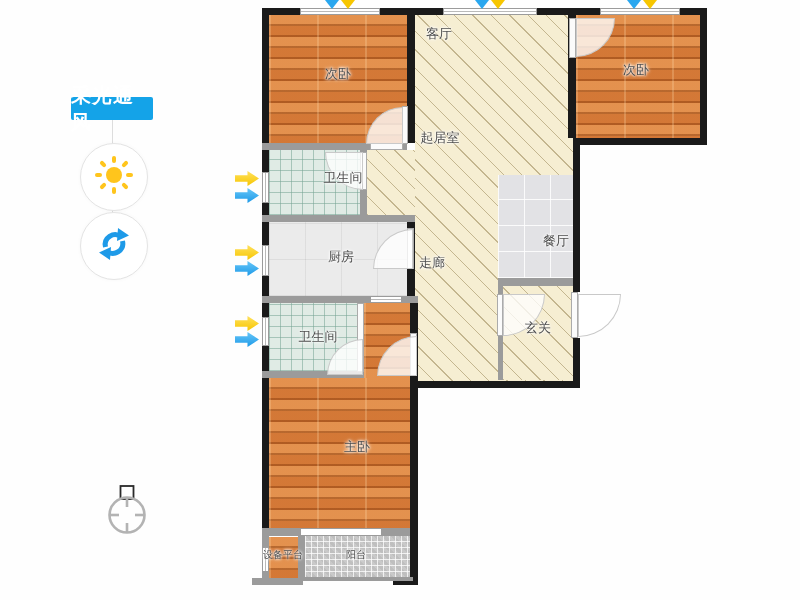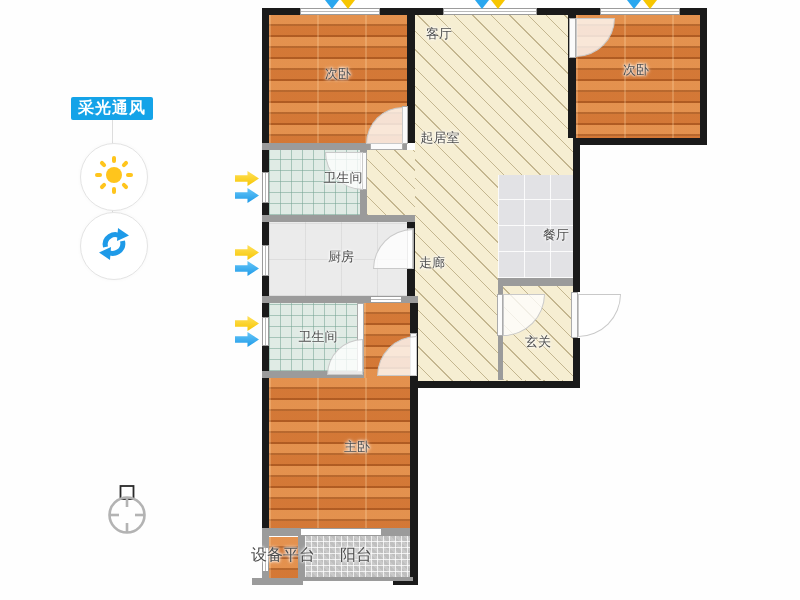--- a/index.html
+++ b/index.html
@@ -40,23 +40,23 @@
   .wb{background:var(--wall-dark);}
   .wg{background:var(--wall-light);}
   .win{background:#fff;border:1px solid #9b9b9b;box-sizing:border-box;}
   .win-h{background:linear-gradient(180deg,#fff 42%,#b9b9b9 42%,#b9b9b9 58%,#fff 58%);}
   .win-v{background:linear-gradient(90deg,#fff 42%,#b9b9b9 42%,#b9b9b9 58%,#fff 58%);}
   .leaf{background:#fbfbfb;border:1px solid #ababab;box-sizing:border-box;}
   .arc{background:rgba(255,255,255,.78);border:1px solid #c9c9c9;box-sizing:border-box;}
   .rlabel{color:var(--label);font-size:13px;font-weight:500;white-space:nowrap;
     transform:translate(-50%,-50%);
     text-shadow:0 0 2px #fff,0 0 3px #fff,0 0 4px #fff;}
-  .rlabel.small{font-size:16px;}
-  
-  .toggle-btn{background:var(--accent);color:#fff;font-size:16px;font-weight:bold;
+  .rlabel.small{font-size:10px;}
+  
+  .toggle-btn{background:var(--accent);color:#fff;font-size:20px;font-weight:bold;
     letter-spacing:1px;display:flex;align-items:center;justify-content:center;border-radius:2px;cursor:pointer;}
   .ctrl-circle{background:#fff;border:1px solid #e4e4e4;border-radius:50%;
     display:flex;align-items:center;justify-content:center;cursor:pointer;box-shadow:0 0 4px rgba(0,0,0,.03);}
   .vline{background:#ddd;}
   
   .arrow-r{width:24px;height:15px;
     clip-path:polygon(0 28%,52% 28%,52% 0,100% 50%,52% 100%,52% 72%,0 72%);}
   .ar-y{background:linear-gradient(180deg,#ffe15e,var(--arrow-yellow));}
   .ar-b{background:linear-gradient(180deg,#66c6f8,var(--arrow-blue));}
   .arrow-d{width:14px;height:9px;clip-path:polygon(0 0,100% 0,50% 100%);}
@@ -195,22 +195,22 @@
   <div class="abs leaf" style="left:571px;top:292px;width:7px;height:46px;"></div>
   <div class="abs arc" style="left:578px;top:294px;width:43px;height:43px;border-radius:0 0 100% 0;background:#fff;"></div>
 
   <div class="abs rlabel" style="left:338px;top:74px;">次卧</div>
   <div class="abs rlabel" style="left:439px;top:34px;">客厅</div>
   <div class="abs rlabel" style="left:440px;top:138px;">起居室</div>
   <div class="abs rlabel" style="left:636px;top:70px;">次卧</div>
   <div class="abs rlabel" style="left:343px;top:178px;">卫生间</div>
   <div class="abs rlabel" style="left:341px;top:257px;">厨房</div>
   <div class="abs rlabel" style="left:432px;top:263px;text-align:right;">走廊</div>
-  <div class="abs rlabel" style="left:556px;top:235px;">餐厅</div>
-  <div class="abs rlabel" style="left:538px;top:328px;margin-top:14px;">玄关</div>
+  <div class="abs rlabel" style="left:556px;top:241px;">餐厅</div>
+  <div class="abs rlabel" style="left:538px;top:328px;">玄关</div>
   <div class="abs rlabel" style="left:318px;top:337px;">卫生间</div>
   <div class="abs rlabel" style="left:357px;top:447px;">主卧</div>
   <div class="abs rlabel small" style="left:283px;top:555px;">设备平台</div>
   <div class="abs rlabel small" style="left:356px;top:555px;">阳台</div>
 
   <div class="abs arrow-r ar-y" style="left:235px;top:171px;"></div>
   <div class="abs arrow-r ar-b" style="left:235px;top:188px;"></div>
   <div class="abs arrow-r ar-y" style="left:235px;top:245px;"></div>
   <div class="abs arrow-r ar-b" style="left:235px;top:261px;"></div>
   <div class="abs arrow-r ar-y" style="left:235px;top:316px;"></div>

